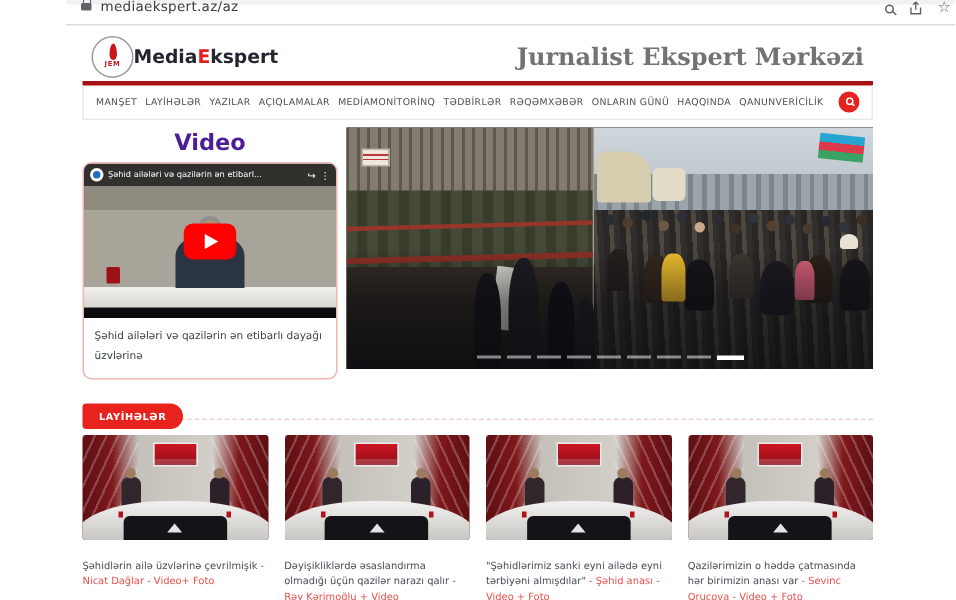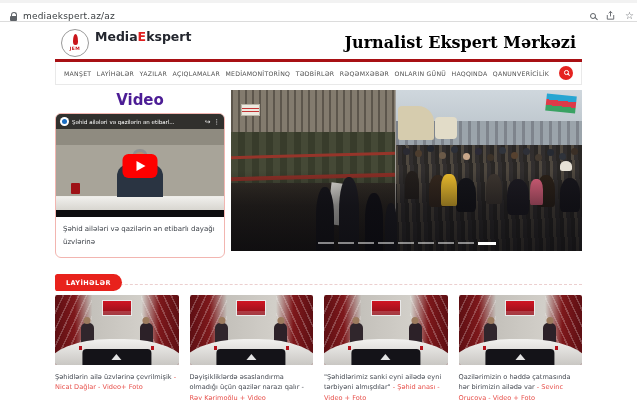--- a/index.html
+++ b/index.html
@@ -1,45 +1,45 @@
 <!DOCTYPE html>
 <html><head>
 <meta charset="utf-8">
 <style>
   * { box-sizing: border-box; margin: 0; padding: 0; }
   html,body { width:637px; height:400px; overflow:hidden; background:#fff;
     font-family:"DejaVu Sans","Liberation Sans",sans-serif; }
   .page { position:relative; width:637px; height:400px; background:#fff; }
 
   
-  .browser-bar { height:22px; background:#fff; border-bottom:1px solid #dcdcdc;
-    display:flex; align-items:flex-end; padding:0 10px; box-shadow:inset 0 3px 0 #f2f2f2; }
+  .browser-bar { height:17px; background:#fff; border-bottom:1px solid #dcdcdc;
+    display:flex; align-items:flex-start; padding:0 10px; box-shadow:inset 0 3px 0 #f2f2f2;margin-left:44px; }
   .lock { width:7px; height:5px; background:#5f6368; border-radius:1px; position:relative; margin:2px 6px 0 0; }
   .lock::before { content:""; position:absolute; top:-4px; left:1px; width:4px; height:4px;
     border:1.2px solid #5f6368; border-bottom:none; border-radius:3px 3px 0 0; }
   .url { font-size:9px; color:#3c4043; letter-spacing:.2px; }
   .bar-icons { margin-left:auto; display:flex; align-items:center; gap:9px; }
   .b-mag { width:6px; height:6px; border:1.3px solid #5f6368; border-radius:50%; position:relative; }
   .b-mag::after { content:""; position:absolute; width:4px; height:1.3px; background:#5f6368;
     transform:rotate(45deg); right:-3px; bottom:-1.5px; }
   .star { font-size:10px; color:#5f6368; margin-right:-7px; }
 
   
   .container { width:527px; margin:0 auto; padding-top:4px; }
 
   
   .site-header { height:33px; display:flex; align-items:center; justify-content:space-between; padding:0 6px; }
-  .brand { display:flex; gap:6px; }
+  .brand { display:flex; align-items:center; }
   .logo-circle { width:28px; height:28px; border:1px solid #9a9a9a; border-radius:50%;
     display:flex; flex-direction:column; align-items:center; justify-content:center; }
   .flame { width:5px; height:11px; background:#c9151b; border-radius:50% 50% 45% 45%/65% 65% 35% 35%; }
   .jem { font-size:4.5px; font-weight:bold; color:#c9151b; letter-spacing:.5px; margin-top:1px; }
   .brand-text { font-size:12.5px; font-weight:bold; color:#23262e; }
   .brand-text .red { color:#e02020; }
-  .site-title { font-family:"DejaVu Serif","Liberation Serif",serif; font-size:16px; font-weight:bold; color:#000000; }
+  .site-title { font-family:"DejaVu Serif","Liberation Serif",serif; font-size:16px; font-weight:bold; color:#737373; }
   .red-line { height:3px; background:#a81014; }
 
   
   .main-nav { height:23px; border:1px solid #e9e9e9; border-top:none; display:flex; align-items:center; padding:0 8px; }
   .nav-items { flex:1; display:flex; justify-content:space-between; align-items:center; padding-right:10px; }
   .nav-item { font-size:6.2px; color:#4f4f4f; letter-spacing:.25px; text-decoration:none; cursor:pointer; white-space:nowrap; }
   .search-btn { width:14px; height:14px; border-radius:50%; background:#e52320; flex:none;
     display:flex; align-items:center; justify-content:center; cursor:pointer; }
   .mag { width:4.5px; height:4.5px; border:1.2px solid #fff; border-radius:50%; position:relative; margin:-1px -1px 0 0; }
   .mag::after { content:""; position:absolute; width:3px; height:1.2px; background:#fff;
@@ -152,21 +152,21 @@
   .p-left { left:21%; top:40%; }
   .p-right { right:21%; top:40%; background:#2c2128; }
   .s-desk { position:absolute; bottom:0; left:-5%; width:110%; height:36%; z-index:3;
     background:linear-gradient(#f2f1ef,#c9c7c3); border-radius:45% 45% 0 0/100% 100% 0 0; }
   .desk-front { position:absolute; bottom:0; left:50%; transform:translateX(-50%); width:56%; height:16px;
     background:#141318; border-radius:4px 4px 0 0; z-index:4; display:flex; align-items:center; justify-content:center; }
   .desk-front::after { content:""; width:0; height:0; border-left:5px solid transparent;
     border-right:5px solid transparent; border-bottom:6px solid #e4e4e4; }
   .mugs { position:absolute; bottom:15px; left:50%; margin-left:-1.5px; width:3px; height:4px;
     background:rgba(0,0,0,0); box-shadow:-36px 0 0 #b3121c, 36px 0 0 #b3121c; z-index:5; }
-  .card-caption { margin-top:7px; font-size:6.6px; line-height:1.65; color:#464b53; }
+  .card-caption { margin-top:12px; font-size:6.6px; line-height:1.65; color:#464b53; }
   .card-caption .a { color:#e7514c; }
 </style>
 </head>
 <body>
 
 <div class="page">
 
   <div class="browser-bar">
     <span class="lock"></span>
     <span class="url">mediaekspert.az/az</span>
@@ -330,18 +330,18 @@
 
       <div class="card">
         <div class="thumb">
           <div class="s-screen"></div>
           <div class="person p-left"></div>
           <div class="person p-right"></div>
           <div class="s-desk"></div>
           <div class="mugs"></div>
           <div class="desk-front"></div>
         </div>
-        <div class="card-caption"><span class="t">Qazilərimizin o həddə çatmasında hər birimizin ailədə var</span><span class="a"> - Sevinc Orucova - Video + Foto</span></div>
+        <div class="card-caption"><span class="t">Qazilərimizin o həddə çatmasında hər birimizin anası var</span><span class="a"> - Sevinc Orucova - Video + Foto</span></div>
       </div>
 
     </div>
   </div>
 </div>
 
 </body></html>

